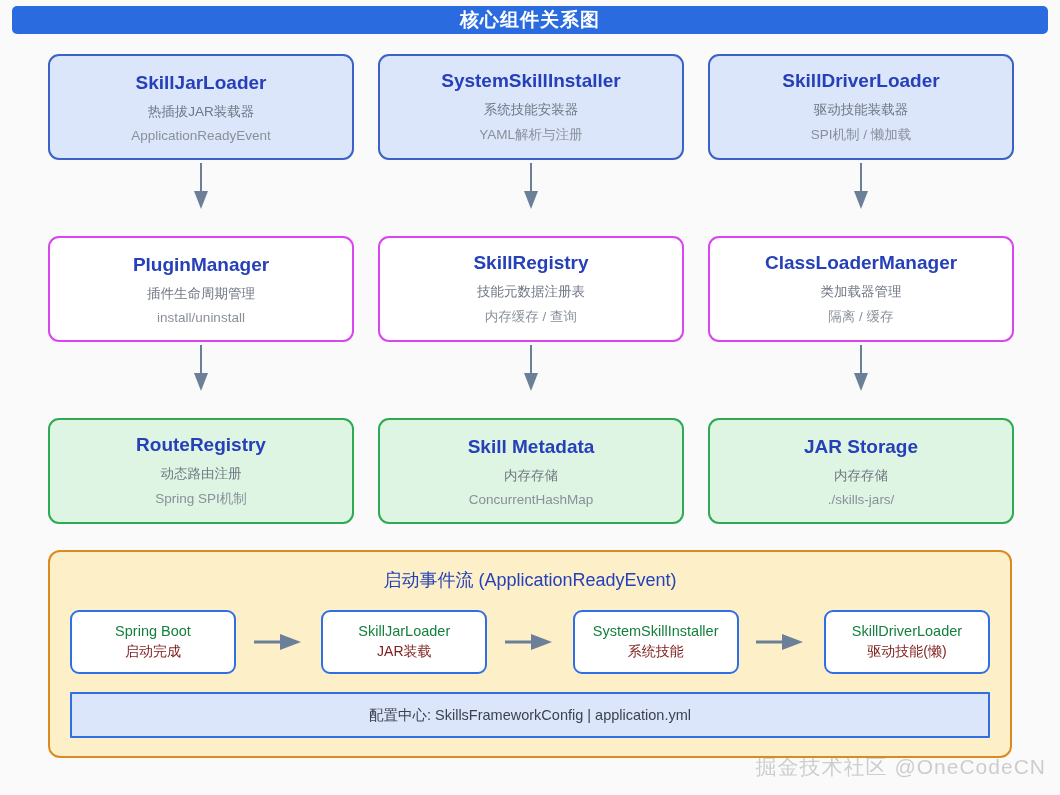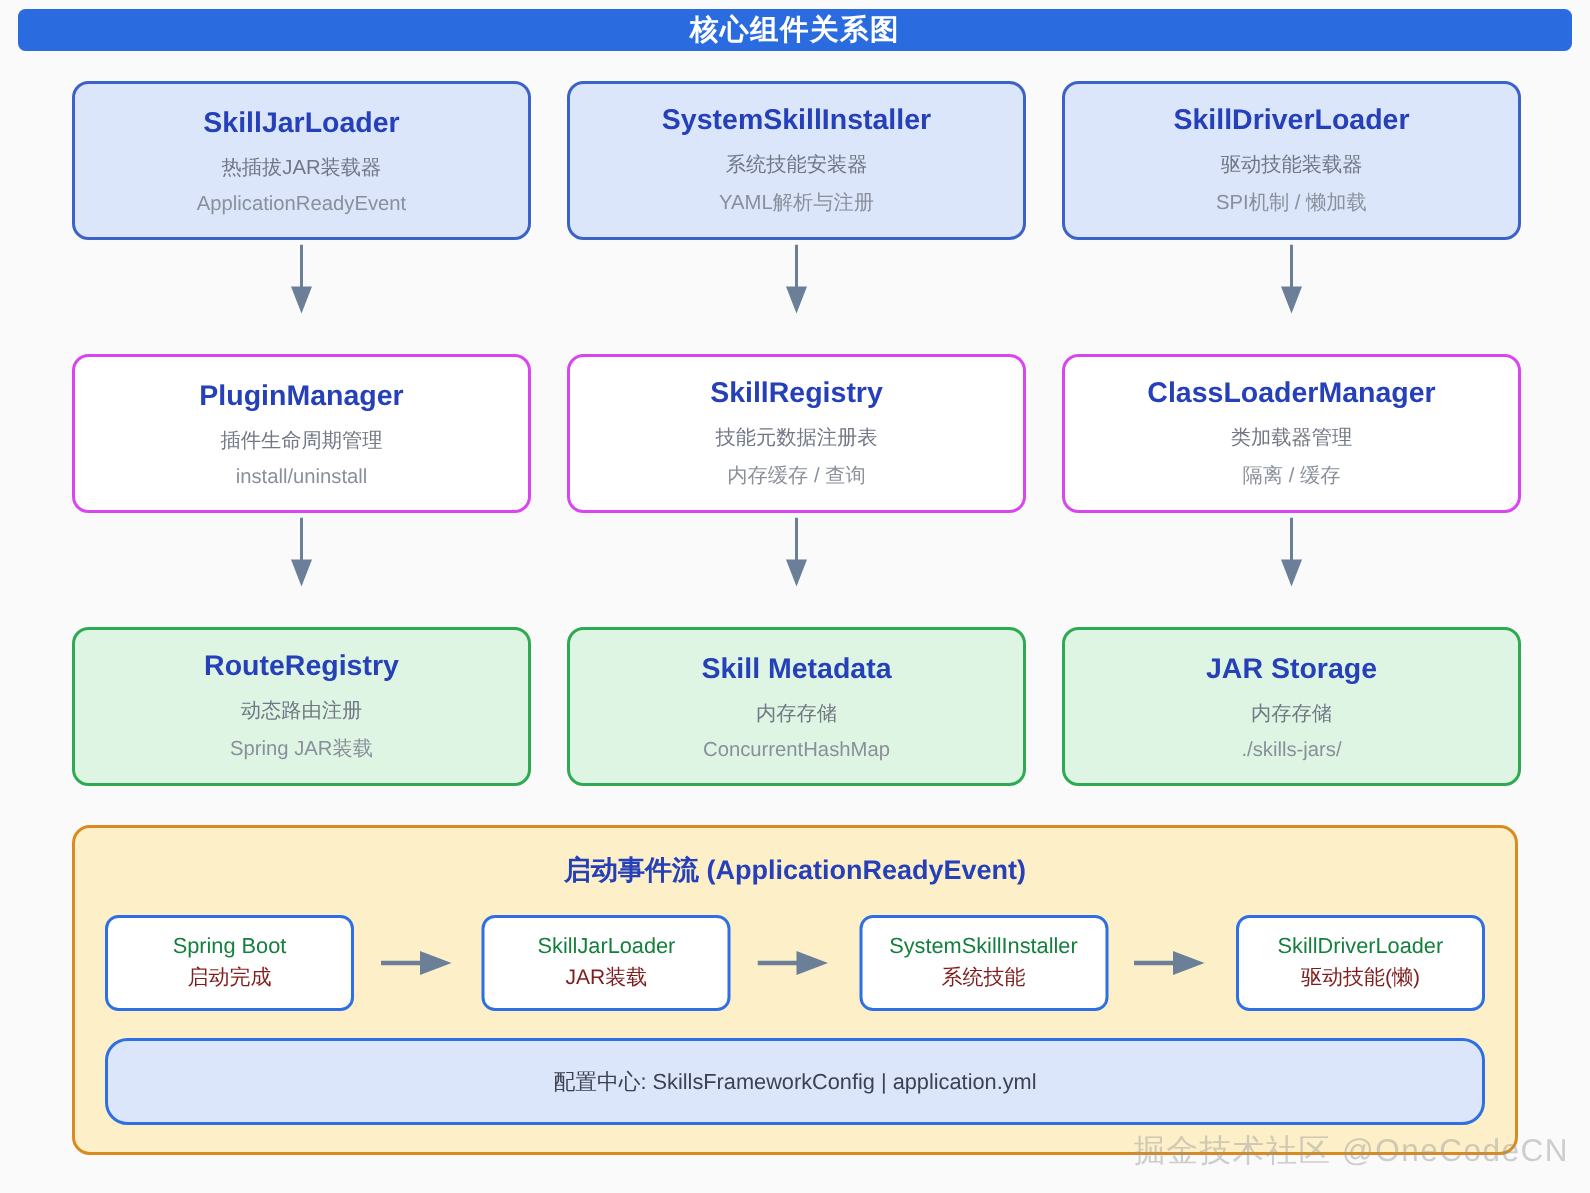--- a/index.html
+++ b/index.html
@@ -100,21 +100,21 @@
     box-sizing: border-box;
     background: #fdf0c9;
     border: 2px solid #d98b1f;
     border-radius: 12px;
     padding: 16px 20px 18px 20px;
   }
   .flow-title {
     text-align: center;
     color: #2540b8;
     font-size: 18px;
-    font-weight: bold;
+    font-weight: normal;
     margin-bottom: 18px;
   }
   .flow-steps {
     display: flex;
     align-items: center;
     justify-content: space-between;
   }
   .flow-step {
     width: 166px;
     height: 64px;
@@ -141,25 +141,25 @@
     flex: 0 0 auto;
     display: flex;
     align-items: center;
     justify-content: center;
     width: 56px;
   }
   .flow-arrow svg { display: block; }
 
   .config-bar {
     margin-top: 18px;
-    height: 58px;
+    height: 46px;
     box-sizing: border-box;
     background: #dbe6fb;
     border: 2px solid #2f6fe4;
-    border-radius: 15px;
+    border-radius: 1px;
     display: flex;
     align-items: center;
     justify-content: center;
   }
   .config-text {
     font-size: 14.5px;
     color: #3c4250;
   }
 
   
@@ -256,21 +256,21 @@
         <line x1="10" y1="0" x2="10" y2="30" stroke="#6b7f99" stroke-width="2"></line>
         <polygon points="3,28 17,28 10,46" fill="#6b7f99"></polygon>
       </svg>
   </div>
 </div>
 
 <div class="grid">
   <div class="card green-fill">
     <div class="card-title">RouteRegistry</div>
     <div class="card-sub1">动态路由注册</div>
-    <div class="card-sub2">Spring JAR装载</div>
+    <div class="card-sub2">Spring SPI机制</div>
   </div>
   <div class="card green-fill">
     <div class="card-title">Skill Metadata</div>
     <div class="card-sub1">内存存储</div>
     <div class="card-sub2">ConcurrentHashMap</div>
   </div>
   <div class="card green-fill">
     <div class="card-title">JAR Storage</div>
     <div class="card-sub1">内存存储</div>
     <div class="card-sub2">./skills-jars/</div>

